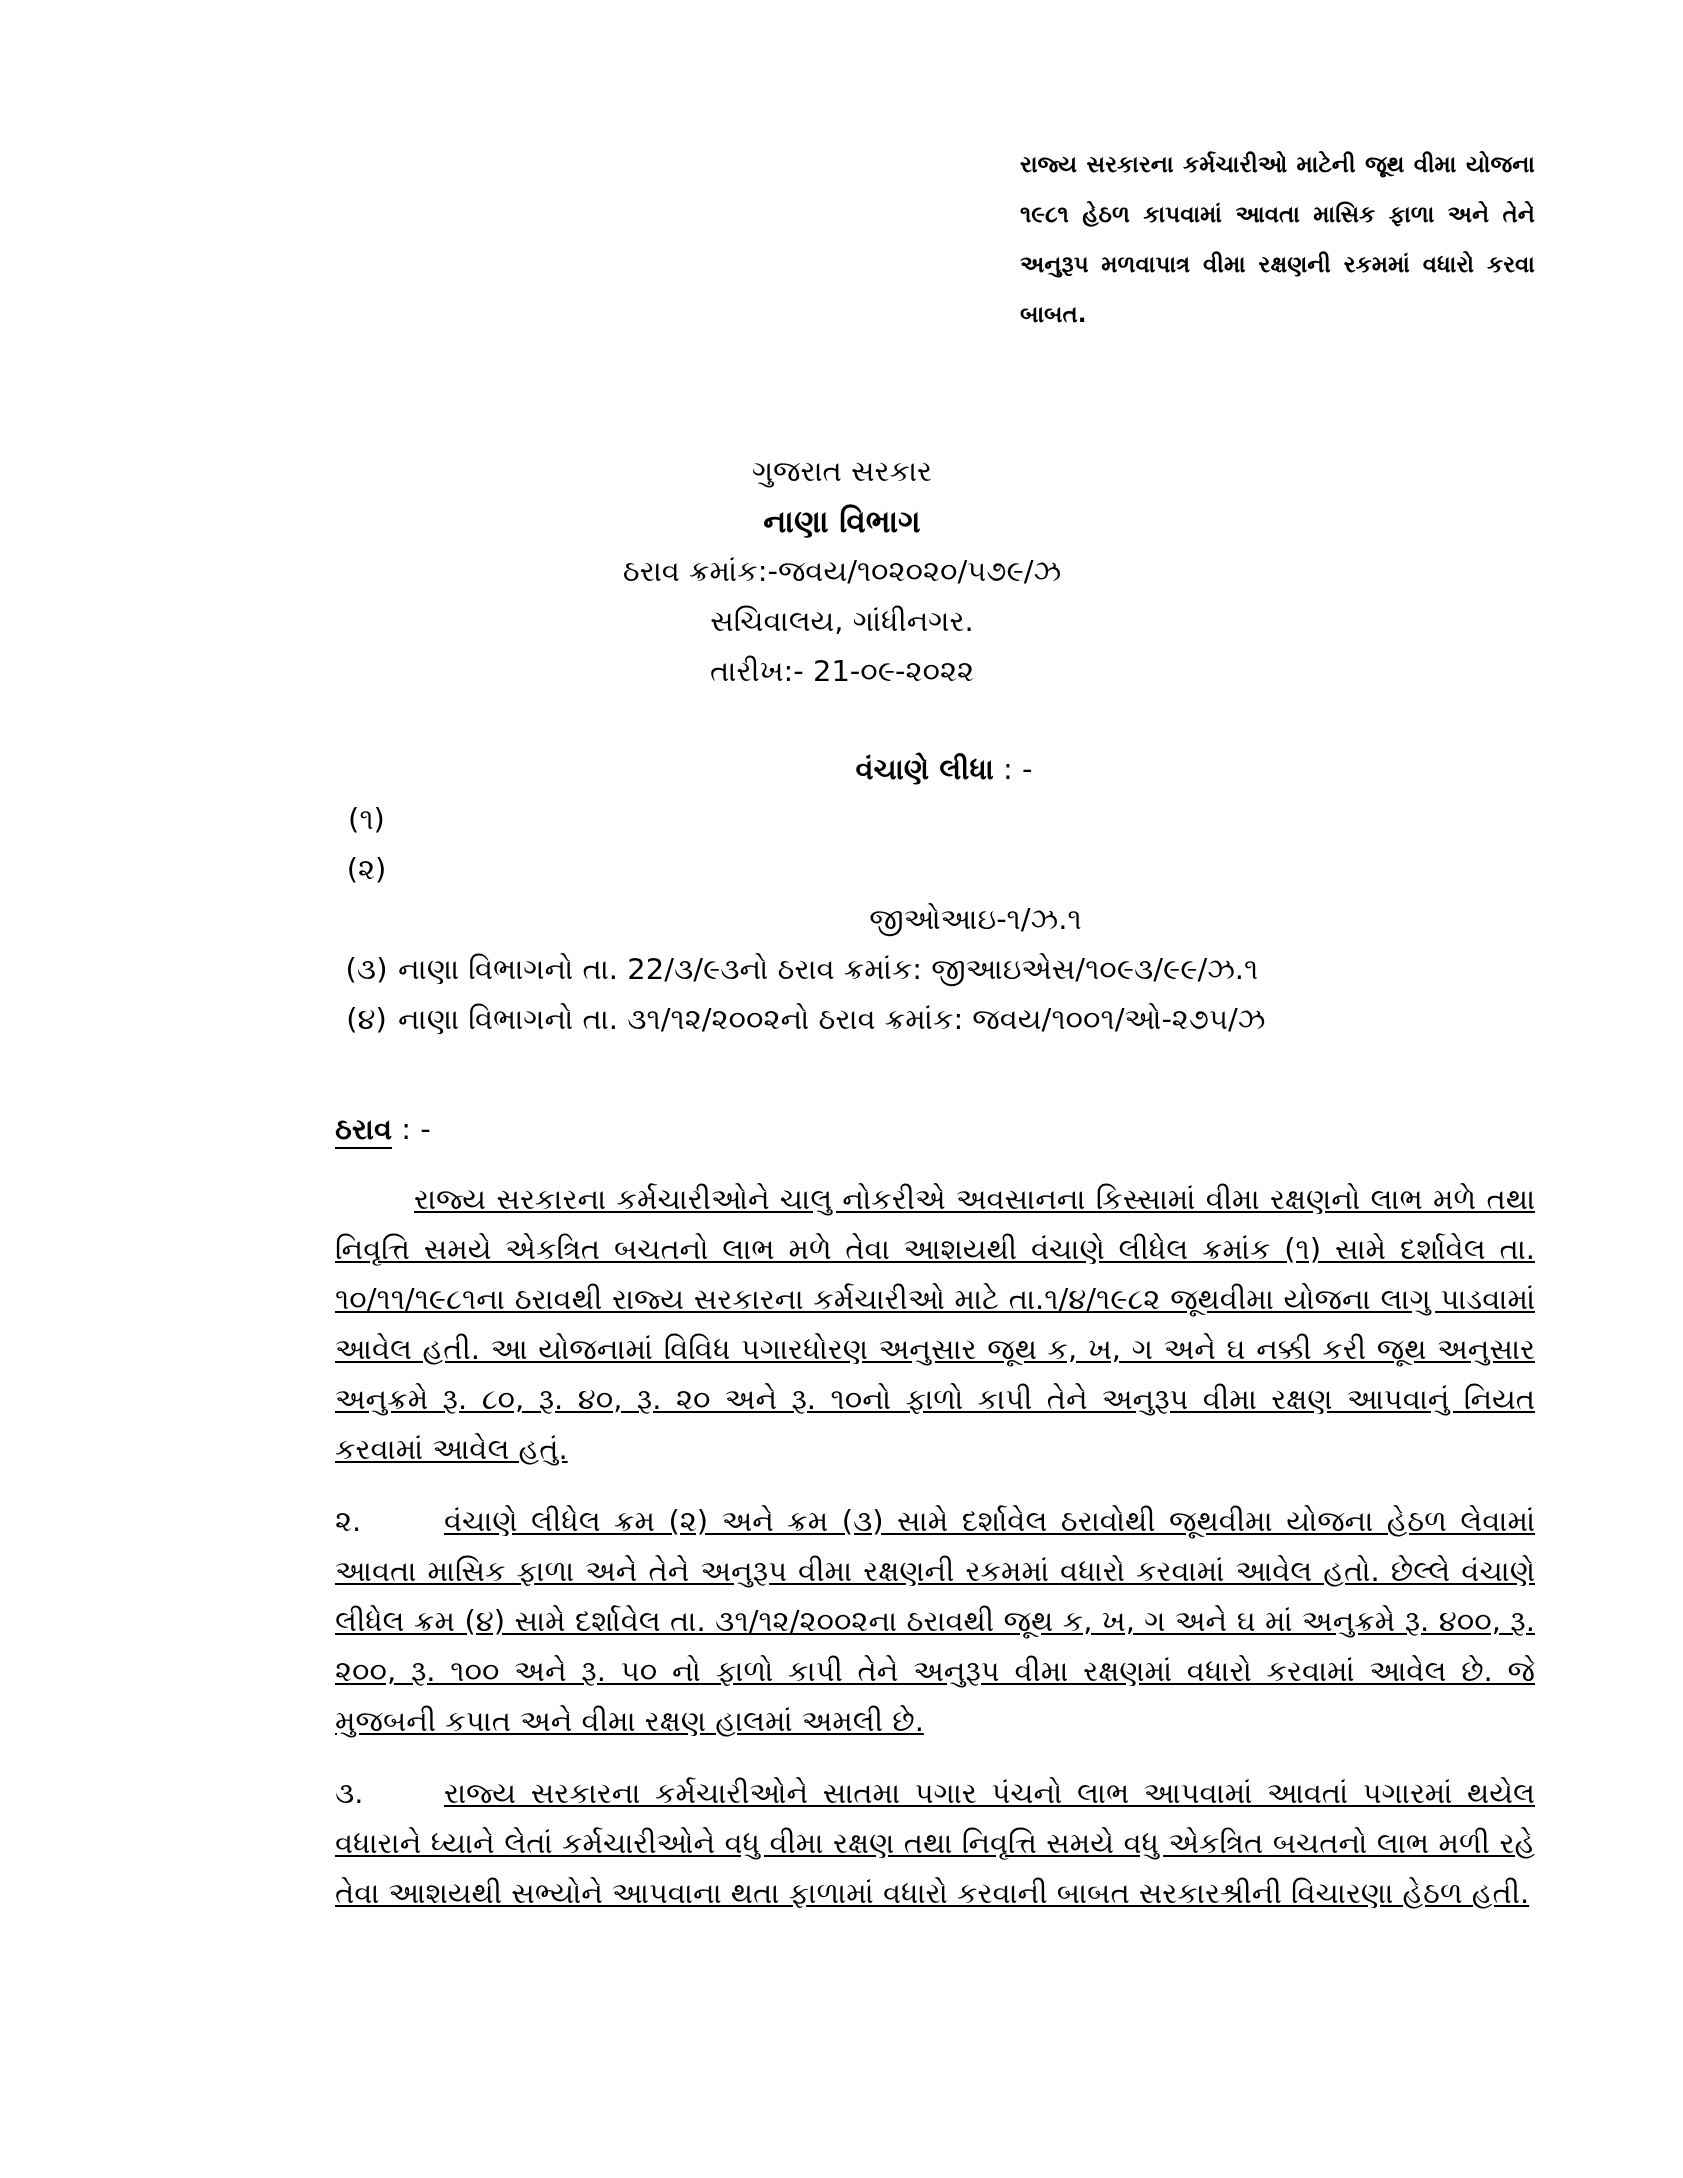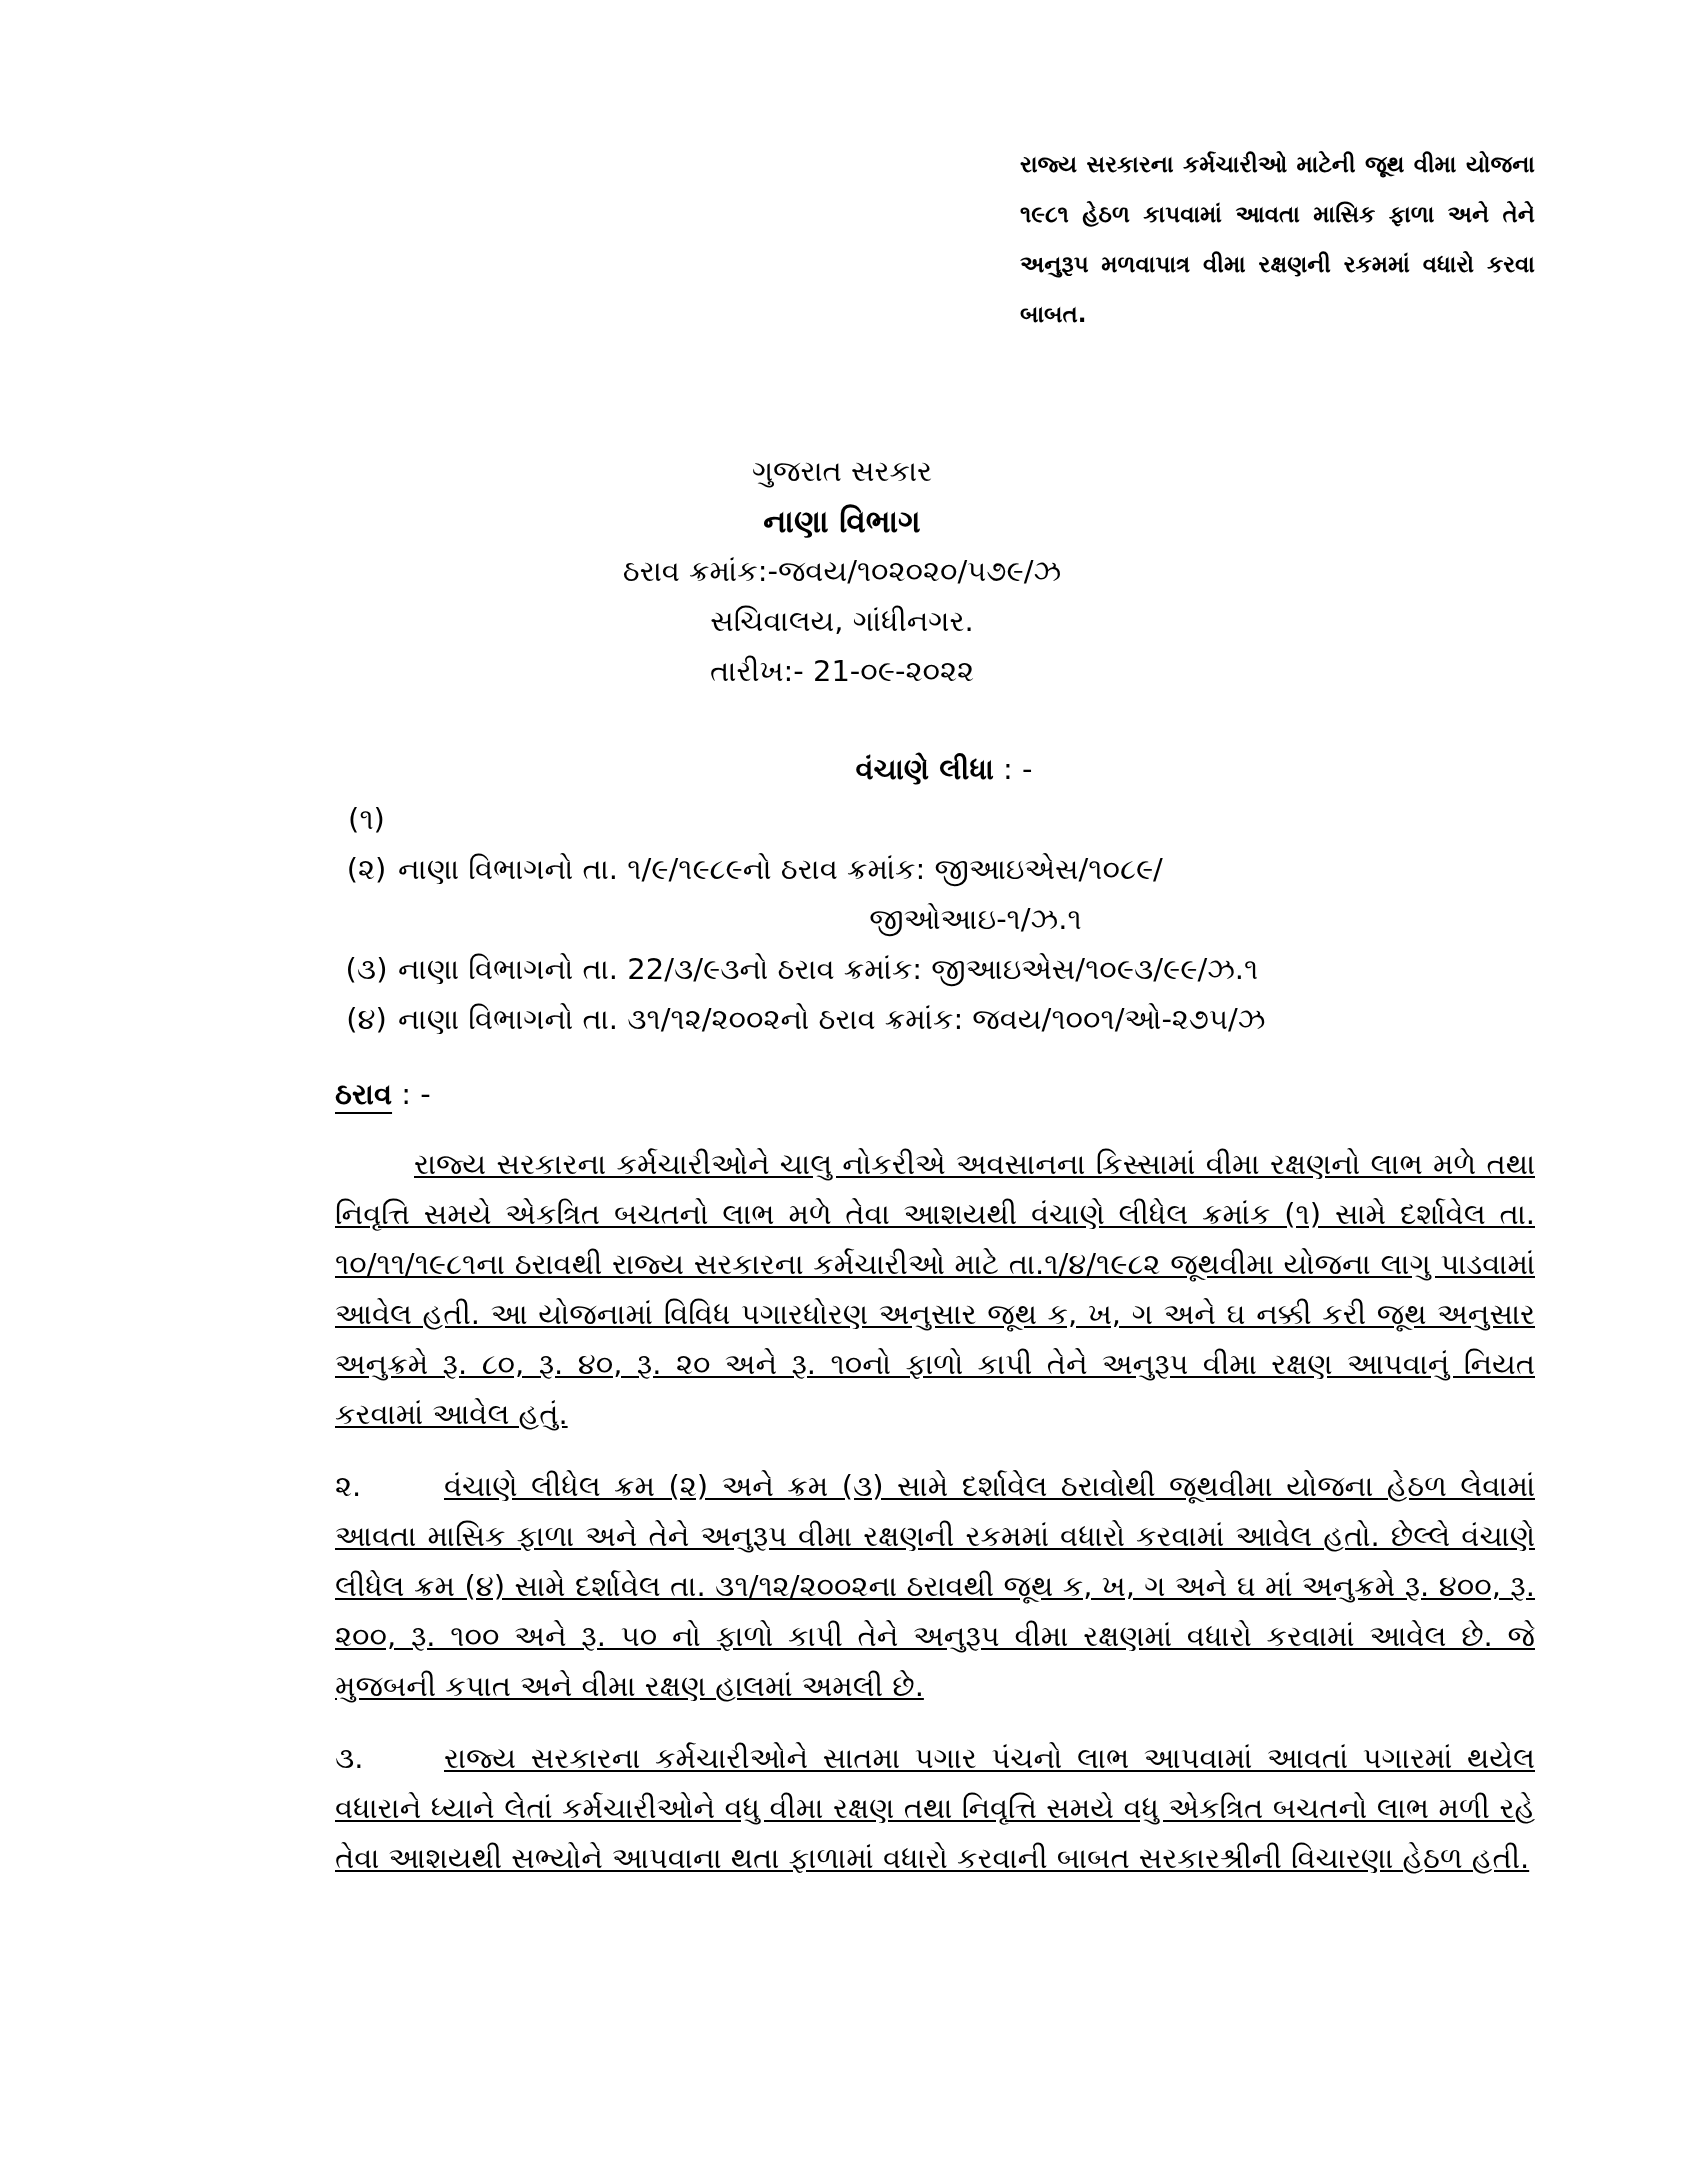--- a/index.html
+++ b/index.html
@@ -21,21 +21,21 @@
     .readings {
       position: absolute; left: 335px; top: 744px; width: 1218px;
       font-size: 29px; line-height: 50px; text-align: center;
     }
     .heading { font-weight: bold; }
     .heading.underlined span.u { text-decoration: underline; text-underline-offset: 8px; }
     .ref-item { display: flex; }
     .ref-num { width: 63px; flex: none; }
     .ref-cont { padding-left: 63px; }
     .resolution {
-      position: absolute; left: 335px; top: 1069px; width: 1200px;
+      position: absolute; left: 335px; top: 1104px; width: 1200px;
       font-size: 29px; line-height: 50px;
     }
     .para {
       text-align: justify; margin: 0 0 22px 0; text-decoration: underline;
     }
     .para.indent { text-indent: 79px; }
     .para-num { display: inline-block; width: 109px; text-indent: 0; }
   </style>
 </head>
 <body>
@@ -54,21 +54,20 @@
 
 <div class="readings">
   <div>
     <span class="heading">વંચાણે લીધા</span><span> : -</span>
   </div>
   <div class="ref-item">
     <span class="ref-num">(૧)</span>
   </div>
   <div class="ref-item">
     <span class="ref-num">(૨)</span>
-    <span>નાણા વિભાગનો તા. ૧/૯/૧૯૮૯નો ઠરાવ ક્રમાંક: જીઆઇએસ/૧૦૮૯/</span>
   </div>
   <div class="ref-cont">જીઓઆઇ-૧/ઝ.૧</div>
   <div class="ref-item">
     <span class="ref-num">(૩)</span>
     <span>નાણા વિભાગનો તા. 22/૩/૯૩નો ઠરાવ ક્રમાંક: જીઆઇએસ/૧૦૯૩/૯૯/ઝ.૧</span>
   </div>
   <div class="ref-item">
     <span class="ref-num">(૪)</span>
     <span>નાણા વિભાગનો તા. ૩૧/૧૨/૨૦૦૨નો ઠરાવ ક્રમાંક: જવય/૧૦૦૧/ઓ-૨૭૫/ઝ</span>
   </div>

